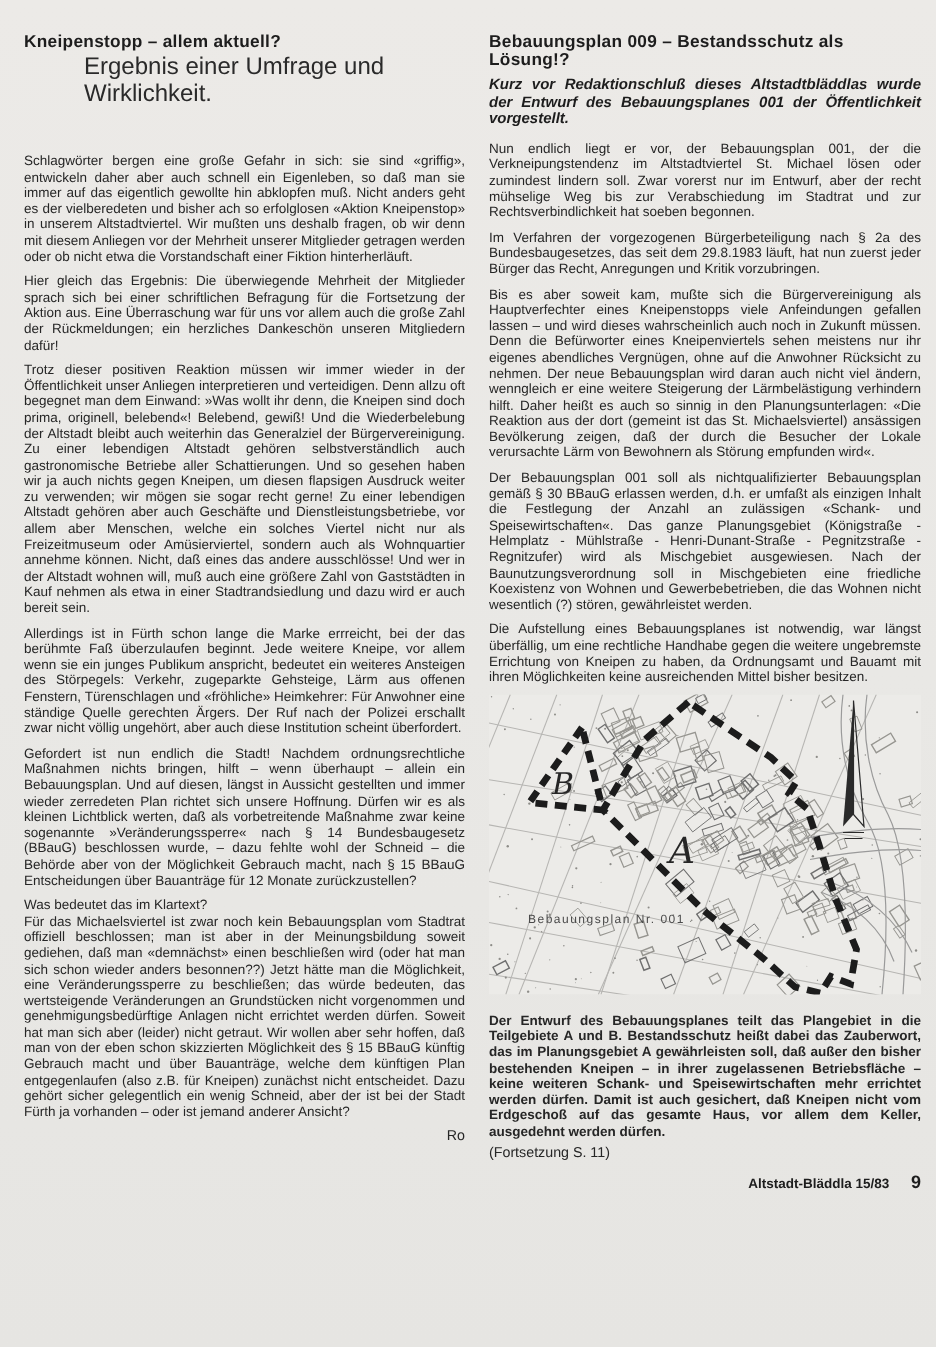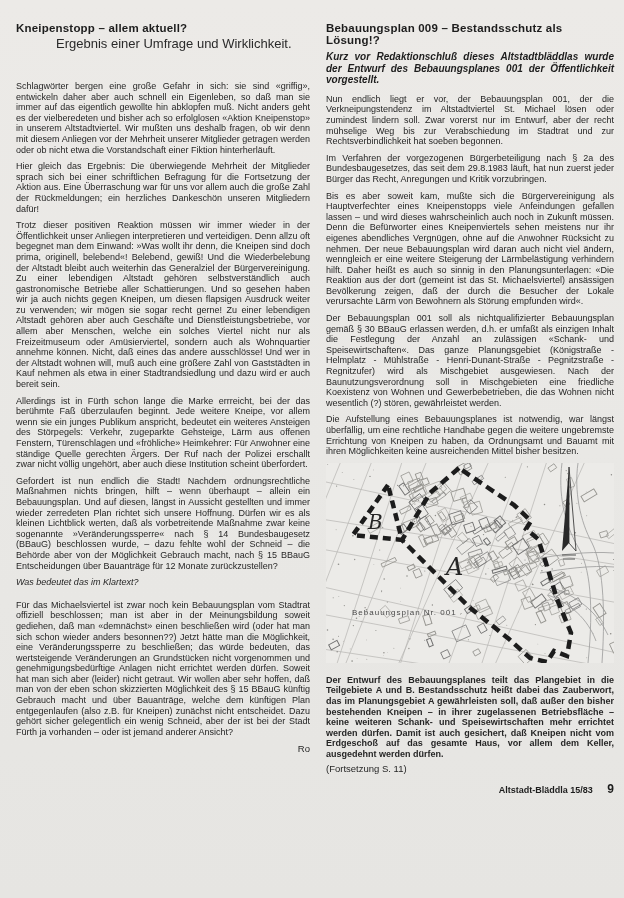--- a/index.html
+++ b/index.html
@@ -18,33 +18,33 @@
   .col{
     position:absolute;top:22px;
   }
   .col-left{left:16px;width:294px;}
   .col-right{left:326px;width:288px;}
   h1.headline{
     font-size:11.5px;font-weight:bold;letter-spacing:.2px;
     margin:0 0 2px 0;color:#1d1d1d;
   }
   .subtitle{
-    font-size:13px;color:#2a2a2a;margin:0 0 30px 0;padding-left:40px;
+    font-size:16px;color:#2a2a2a;margin:0 0 30px 0;padding-left:40px;
   }
   .lead{
     font-size:10px;font-weight:bold;line-height:11.6px;
     text-align:justify;margin:5px 0 8px 0;color:#1d1d1d;font-style:italic;
   }
   p.body{
     font-size:9px;line-height:10.6px;
     text-align:justify;
     margin:0 0 6px 0;
     color:#262626;
   }
-  p.body.tight{margin-bottom:12px;font-style:italic;}
+  p.body.tight{margin-bottom:0;}
   .byline{
     font-size:9.5px;text-align:right;margin-top:2px;color:#262626;
   }
   .map-wrap{
     margin:6px 0 6px 0;
     width:288px;height:200px;
   }
   .map-wrap svg{display:block;}
   .caption{
     font-size:9px;line-height:10.6px;text-align:justify;

